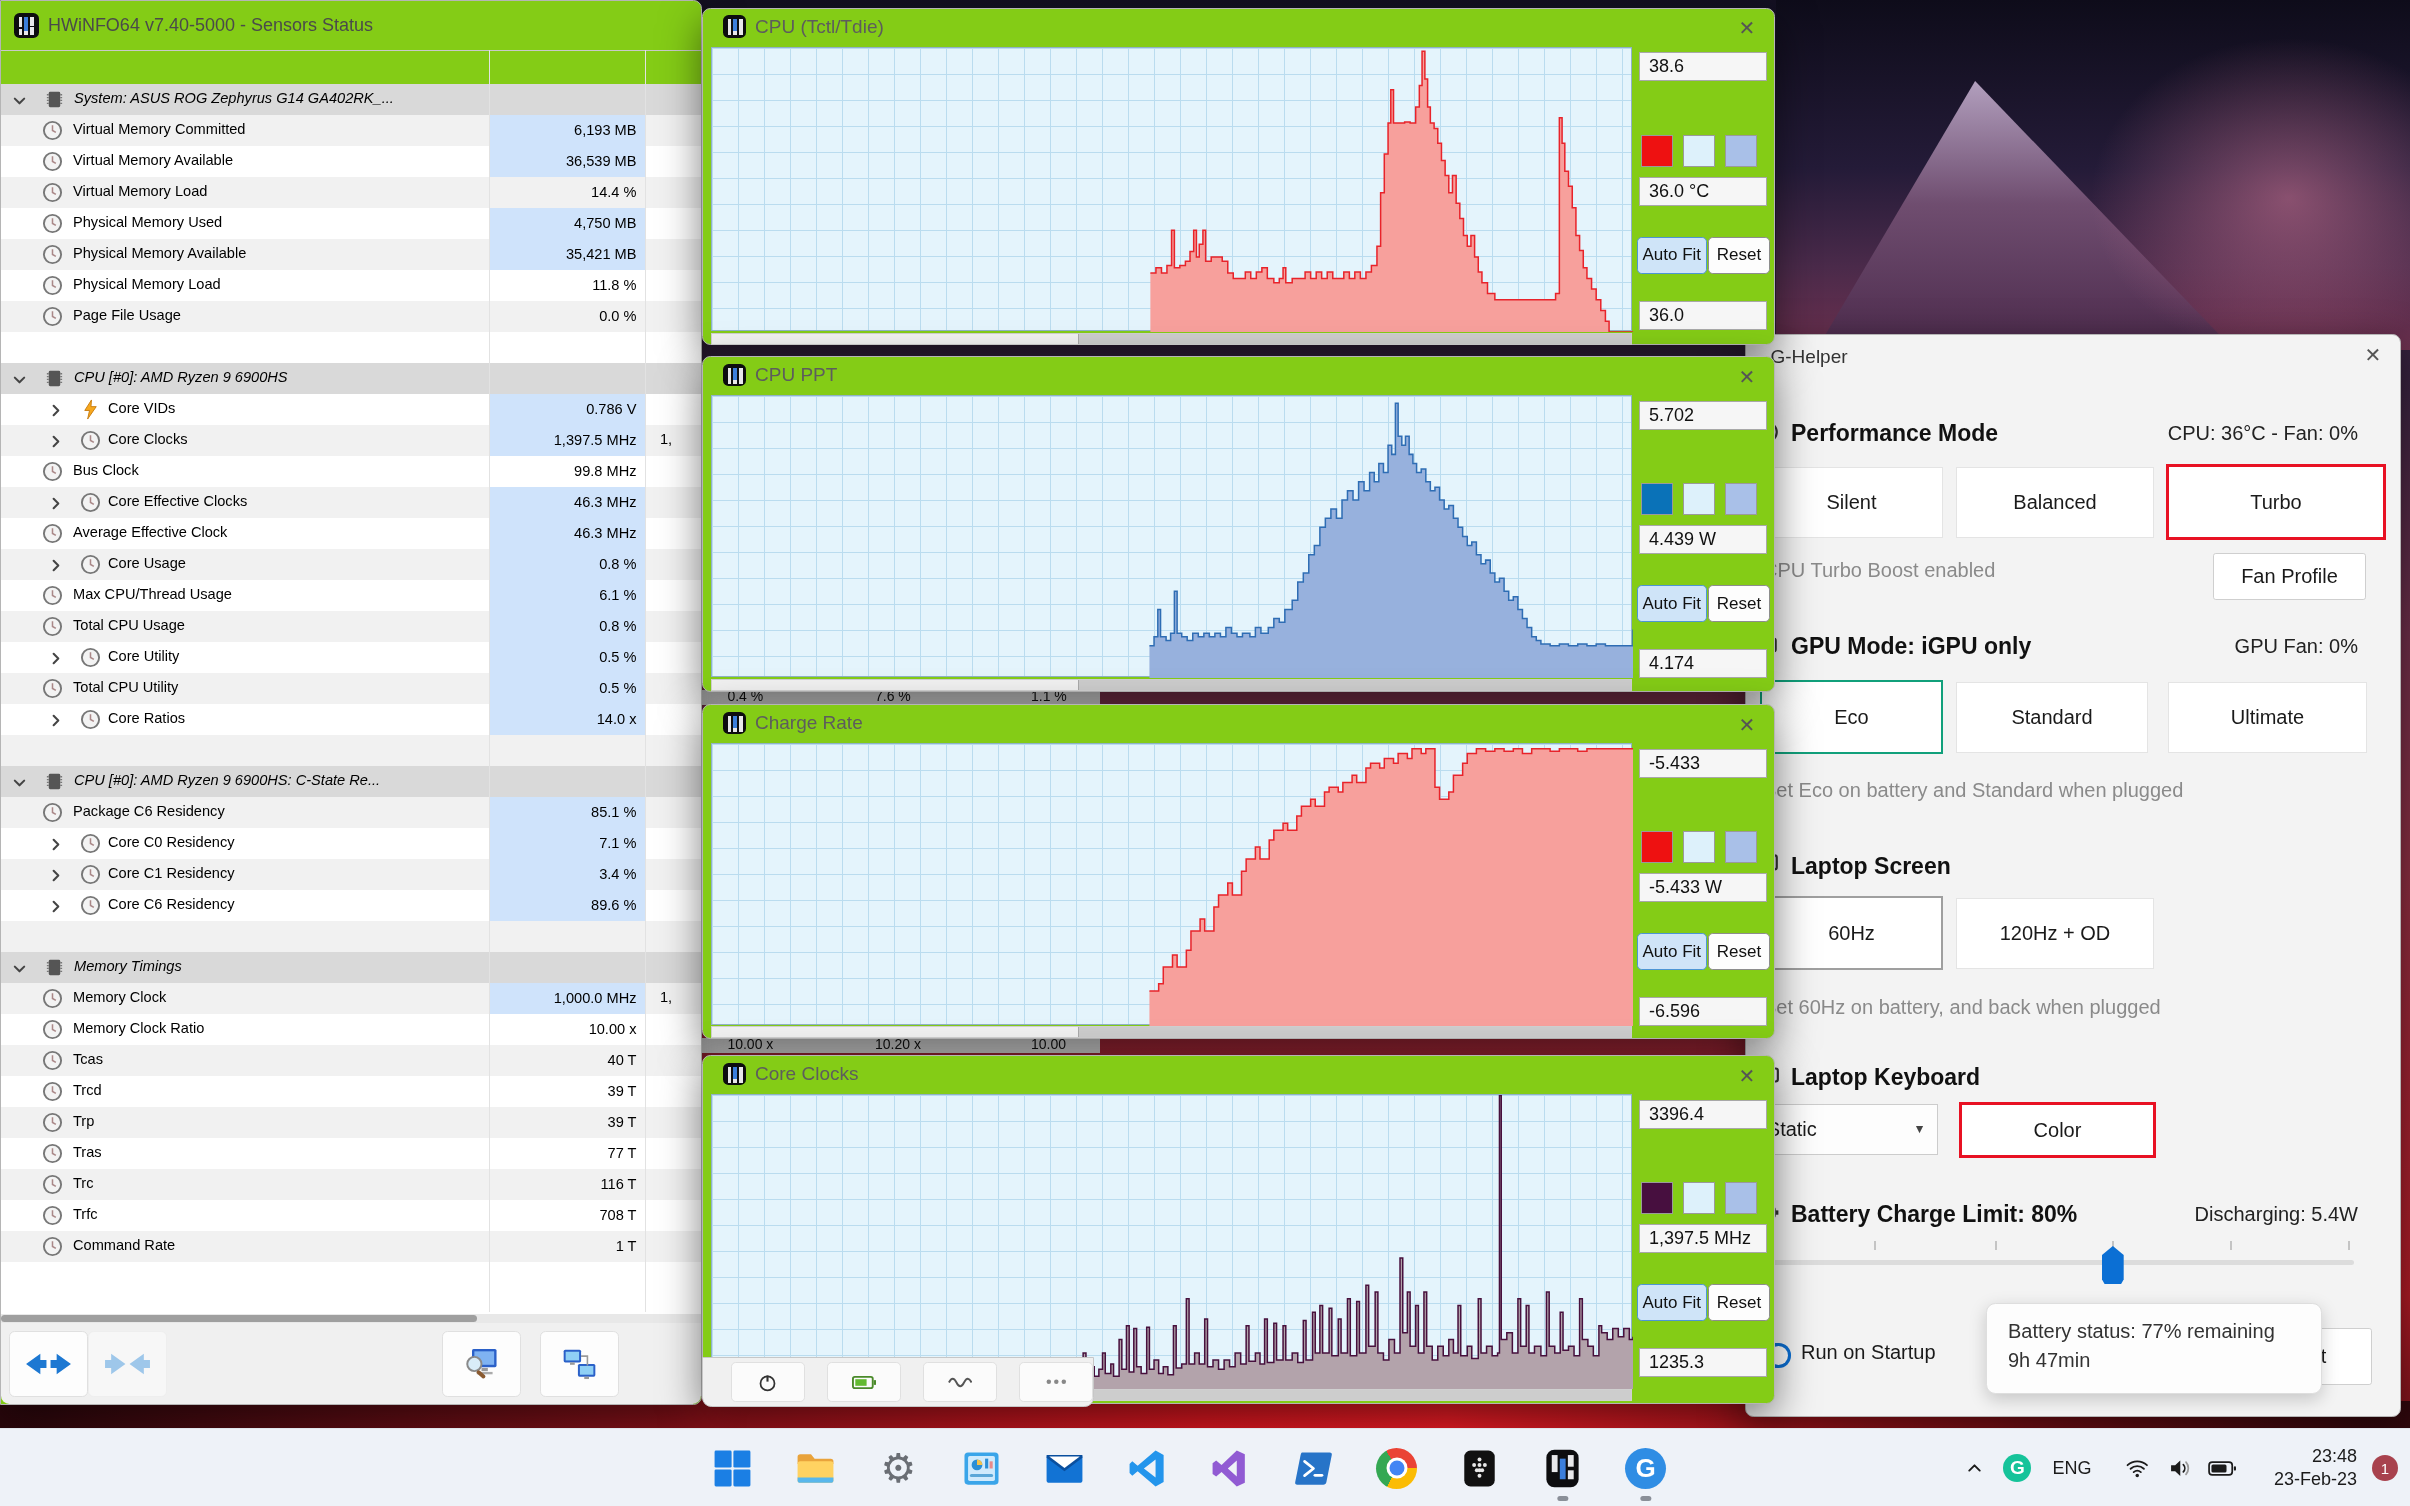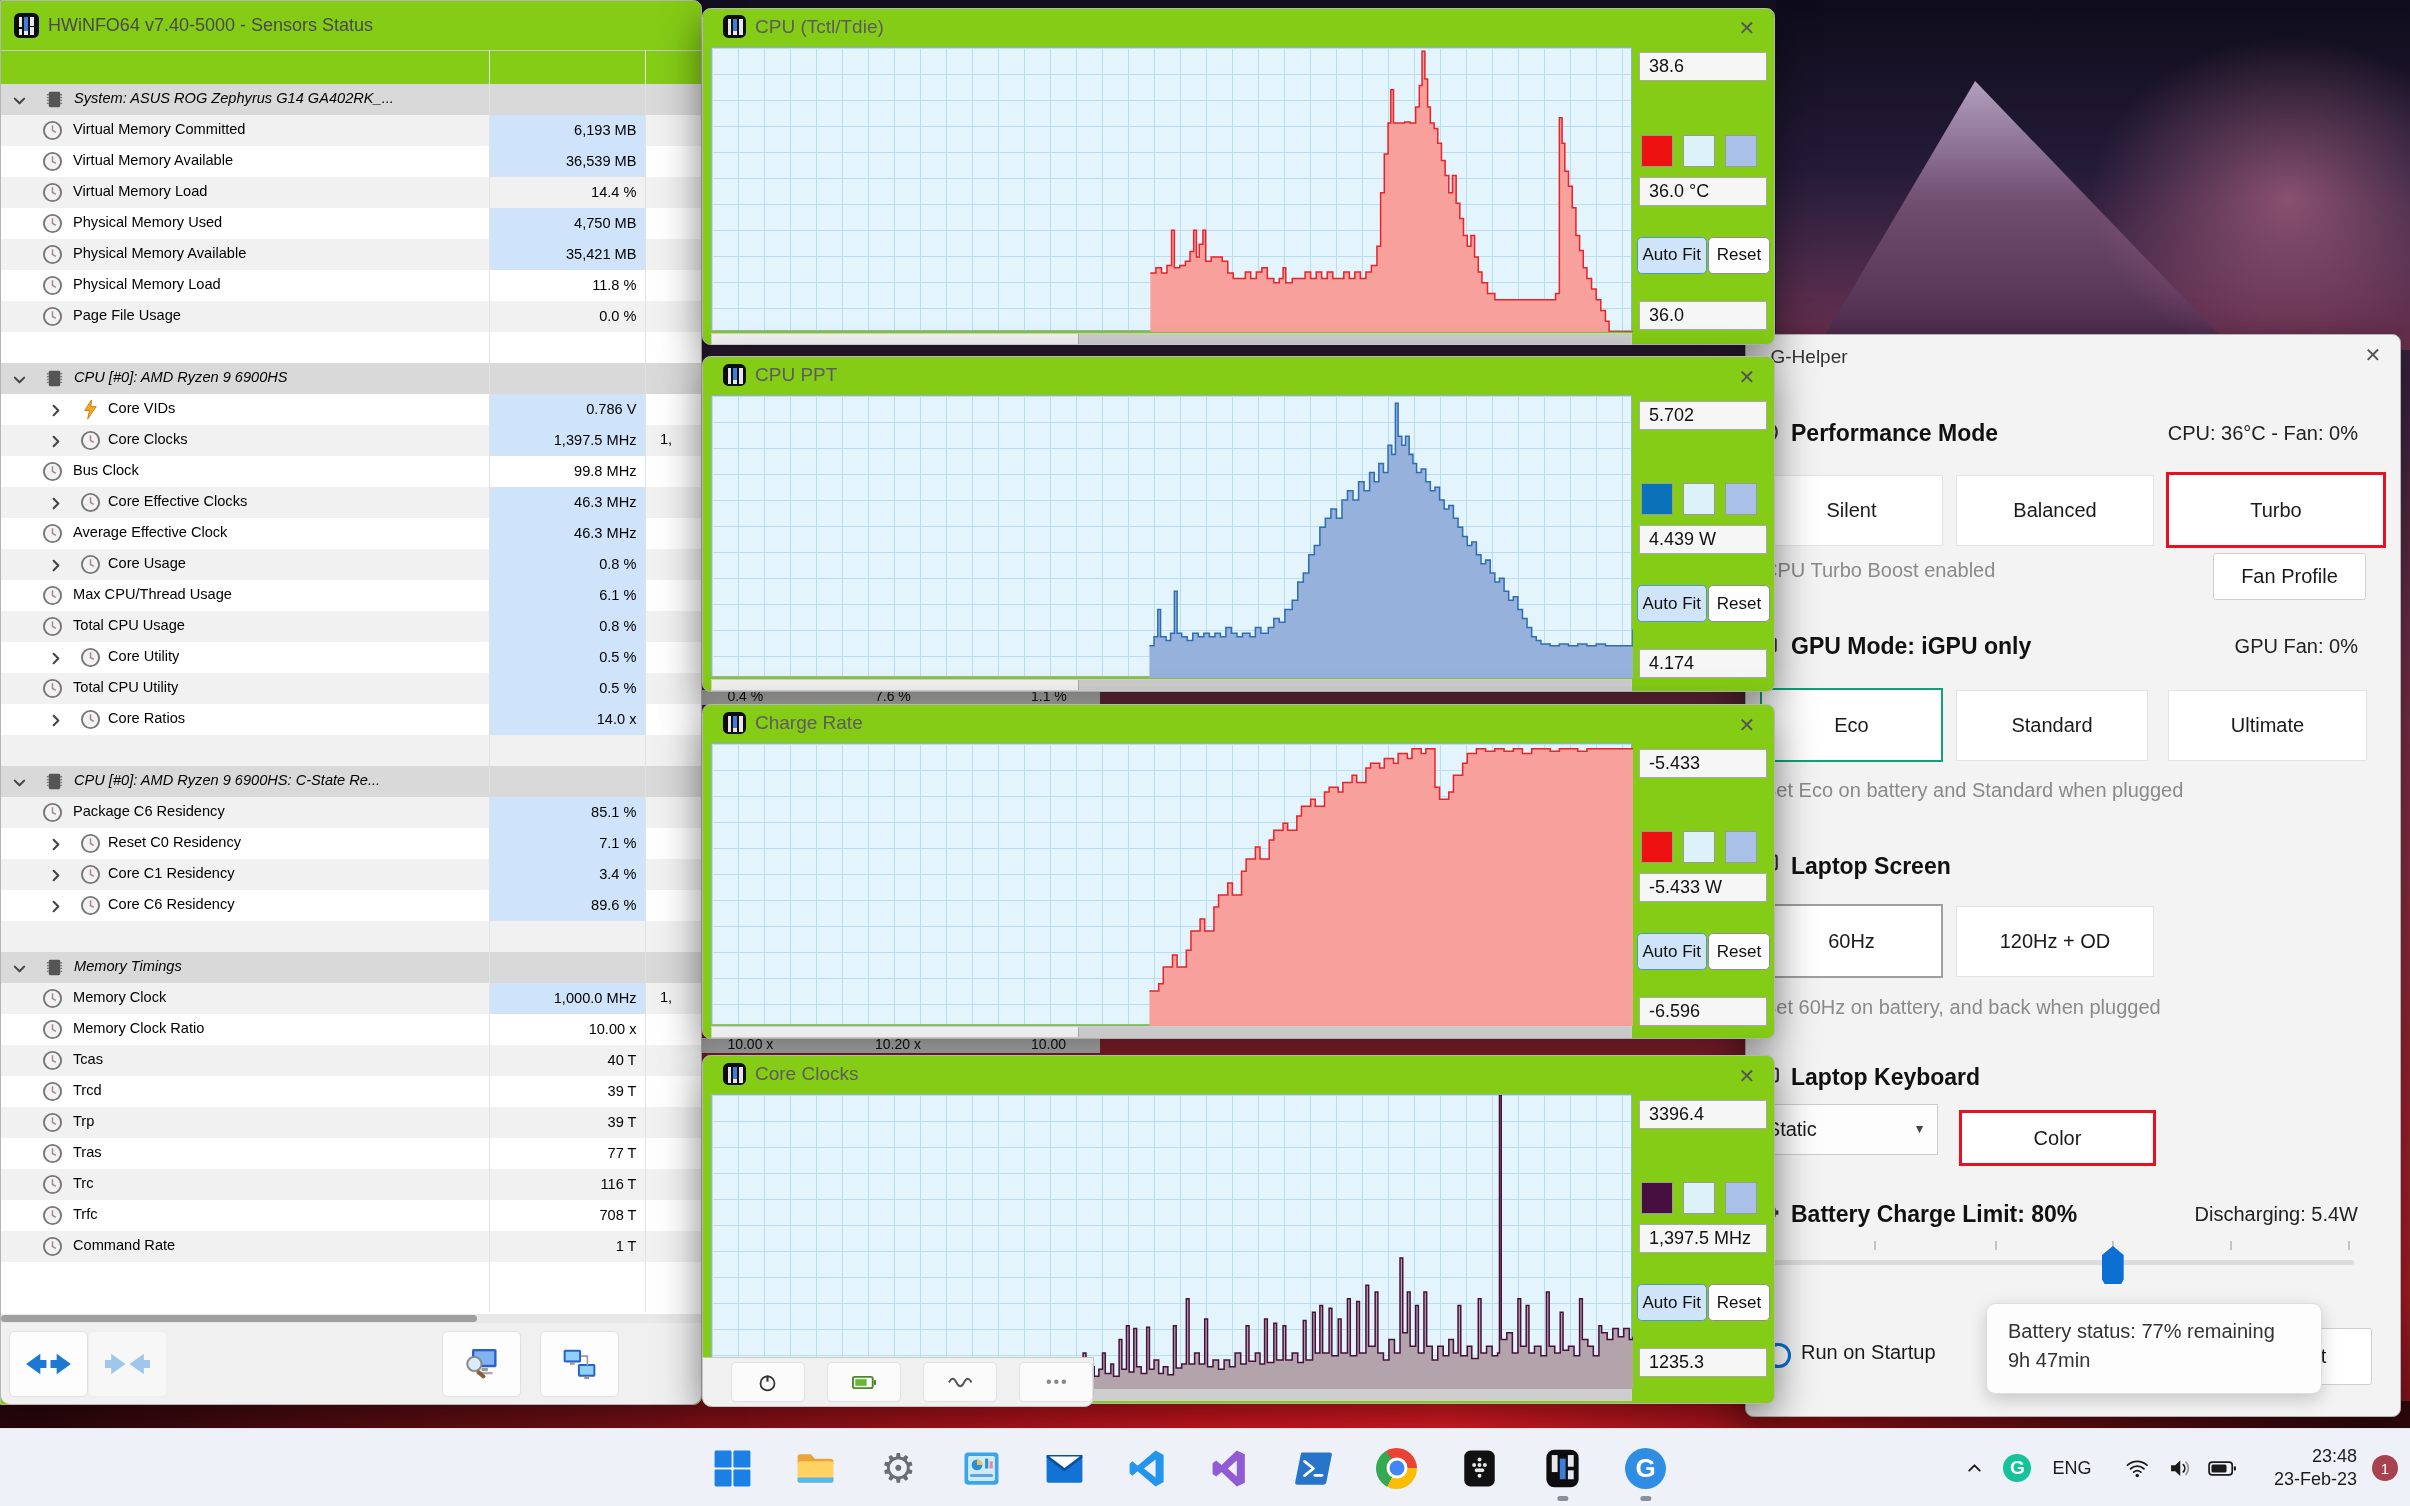--- a/index.html
+++ b/index.html
@@ -92,21 +92,21 @@
     display:flex;align-items:center;justify-content:center;font-size:19px;color:#333;}
 
   
   #ghelper{left:1745px;top:334px;width:656px;height:1083px;z-index:6;background:#f3f3f3;}
   #ghelper .titlebar{position:absolute;left:0;top:0;right:0;height:43px;}
   #ghelper .titlebar .t{position:absolute;left:24.5px;top:11.3px;font-size:19px;color:#333;}
   .gh-head{position:absolute;left:45px;font-size:23px;font-weight:bold;color:#111;white-space:nowrap;}
   .gh-status{position:absolute;right:42px;font-size:20px;color:#222;white-space:nowrap;}
   .gh-note{position:absolute;left:17px;font-size:20px;color:#8a8a8a;white-space:nowrap;}
   .gh-btn{position:absolute;height:71px;background:#fff;border:0.9px solid #e4e4e4;box-sizing:border-box;
-    display:flex;align-items:center;justify-content:center;font-size:20px;color:#1a1a1a;margin-top:8px;}
+    display:flex;align-items:center;justify-content:center;font-size:20px;color:#1a1a1a;}
   .gh-btn.sel-red{border:3.8px solid #e81123;}
   .gh-btn.sel-teal{border:2.8px solid #11a07b;}
   .gh-btn.sel-gray{border:2.8px solid #9f9f9f;}
   .gh-ico{position:absolute;left:7.5px;width:26px;height:26px;color:#333;}
   .gh-small-btn{position:absolute;background:#fff;border:0.9px solid #cfcfcf;border-radius:2.8px;display:flex;
     align-items:center;justify-content:center;font-size:20px;color:#1a1a1a;}
   #gh-tooltip{position:absolute;left:240px;top:968px;width:336px;height:91px;background:#fdfdfd;
     border:0.9px solid #dedede;border-radius:9.4px;box-shadow:0 5.6px 17px rgba(0,0,0,.18);z-index:3;
     font-size:20px;color:#333;padding:13px 0 0 21px;box-sizing:border-box;line-height:29px;}
   #gh-slider-track{position:absolute;left:4.7px;top:925px;width:603px;height:4.7px;background:#dcdcdc;border-radius:2.8px;}
@@ -386,21 +386,21 @@
           <span class="val hl">85.1 %</span>
         </div>
         <div class="srow">
           <span class="tree-chev" style="left:47px"><svg viewBox="0 0 16 16">
               <path d="M6 3 L11 8 L6 13" stroke="#444" stroke-width="2.2" fill="none" stroke-linecap="round" stroke-linejoin="round"></path>
             </svg></span>
           <span class="tree-ico" style="left:79px"><svg viewBox="0 0 22 22">
               <circle cx="11" cy="11" r="9" fill="#f3f3f3" stroke="#777" stroke-width="2"></circle>
               <path d="M11 5.5 V11 L14.5 13" stroke="#a88" stroke-width="1.6" fill="none"></path>
             </svg></span>
-          <span class="lbl" style="left:107px">Reset C0 Residency</span>
+          <span class="lbl" style="left:107px">Core C0 Residency</span>
           <span class="val hl">7.1 %</span>
         </div>
         <div class="srow alt">
           <span class="tree-chev" style="left:47px"><svg viewBox="0 0 16 16">
               <path d="M6 3 L11 8 L6 13" stroke="#444" stroke-width="2.2" fill="none" stroke-linecap="round" stroke-linejoin="round"></path>
             </svg></span>
           <span class="tree-ico" style="left:79px"><svg viewBox="0 0 22 22">
               <circle cx="11" cy="11" r="9" fill="#f3f3f3" stroke="#777" stroke-width="2"></circle>
               <path d="M11 5.5 V11 L14.5 13" stroke="#a88" stroke-width="1.6" fill="none"></path>
             </svg></span>

